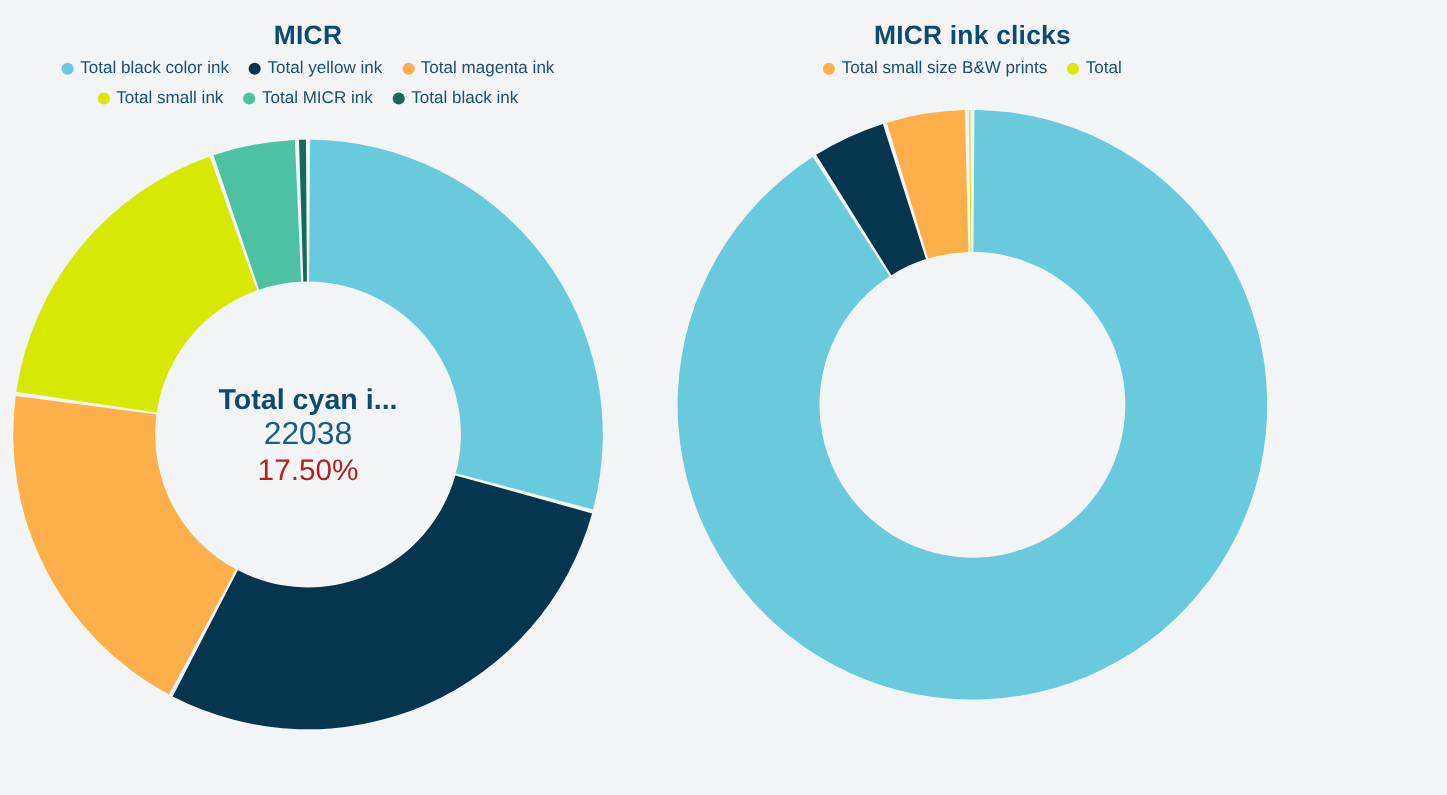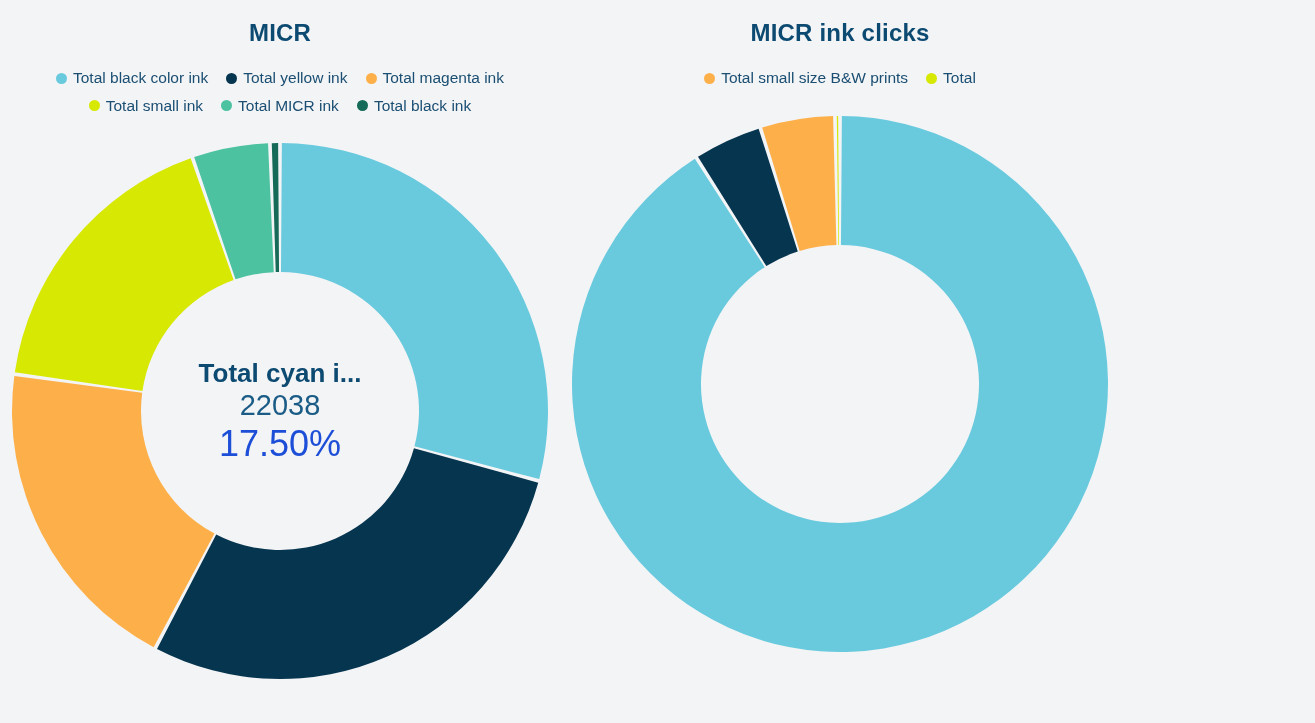--- a/index.html
+++ b/index.html
@@ -11,40 +11,41 @@
     width: 1315px;
     height: 723px;
     background: #f3f4f6;
     font-family: "Liberation Sans", sans-serif;
     overflow: hidden;
   }
   .dashboard {
     display: flex;
     width: 1042px;
     height: 723px;
+    gap: 44px;
   }
   .chart-panel {
     position: relative;
     width: 657.5px;
     height: 723px;
     display: flex;
     flex-direction: column;
     align-items: center;
   }
   .chart-title {
     margin-top: 20px;
     font-size: 24px;
     font-weight: bold;
     color: #0d4a72;
     letter-spacing: 0.2px;
     line-height: 1.1;
     text-align: center;
   }
   .legend {
-    margin-top: 20px;
+    margin-top: 4px;
     width: 520px;
     display: flex;
     flex-wrap: wrap;
     justify-content: center;
     align-content: flex-start;
     column-gap: 18px;
     row-gap: 4px;
   }
   .legend-item {
     display: inline-flex;
@@ -85,22 +86,22 @@
     overflow: hidden;
     text-overflow: ellipsis;
     line-height: 1.25;
   }
   .center-value {
     font-size: 29px;
     color: #1a5c86;
     line-height: 1.15;
   }
   .center-percent {
-    font-size: 36px;
-    color: #1d4ed8;
+    font-size: 27px;
+    color: #b91c1c;
     line-height: 1.15;
   }
 </style>
 </head>
 <body>
 
 <div class="dashboard">
 
   <div class="chart-panel">
     <div class="chart-title">MICR</div>

